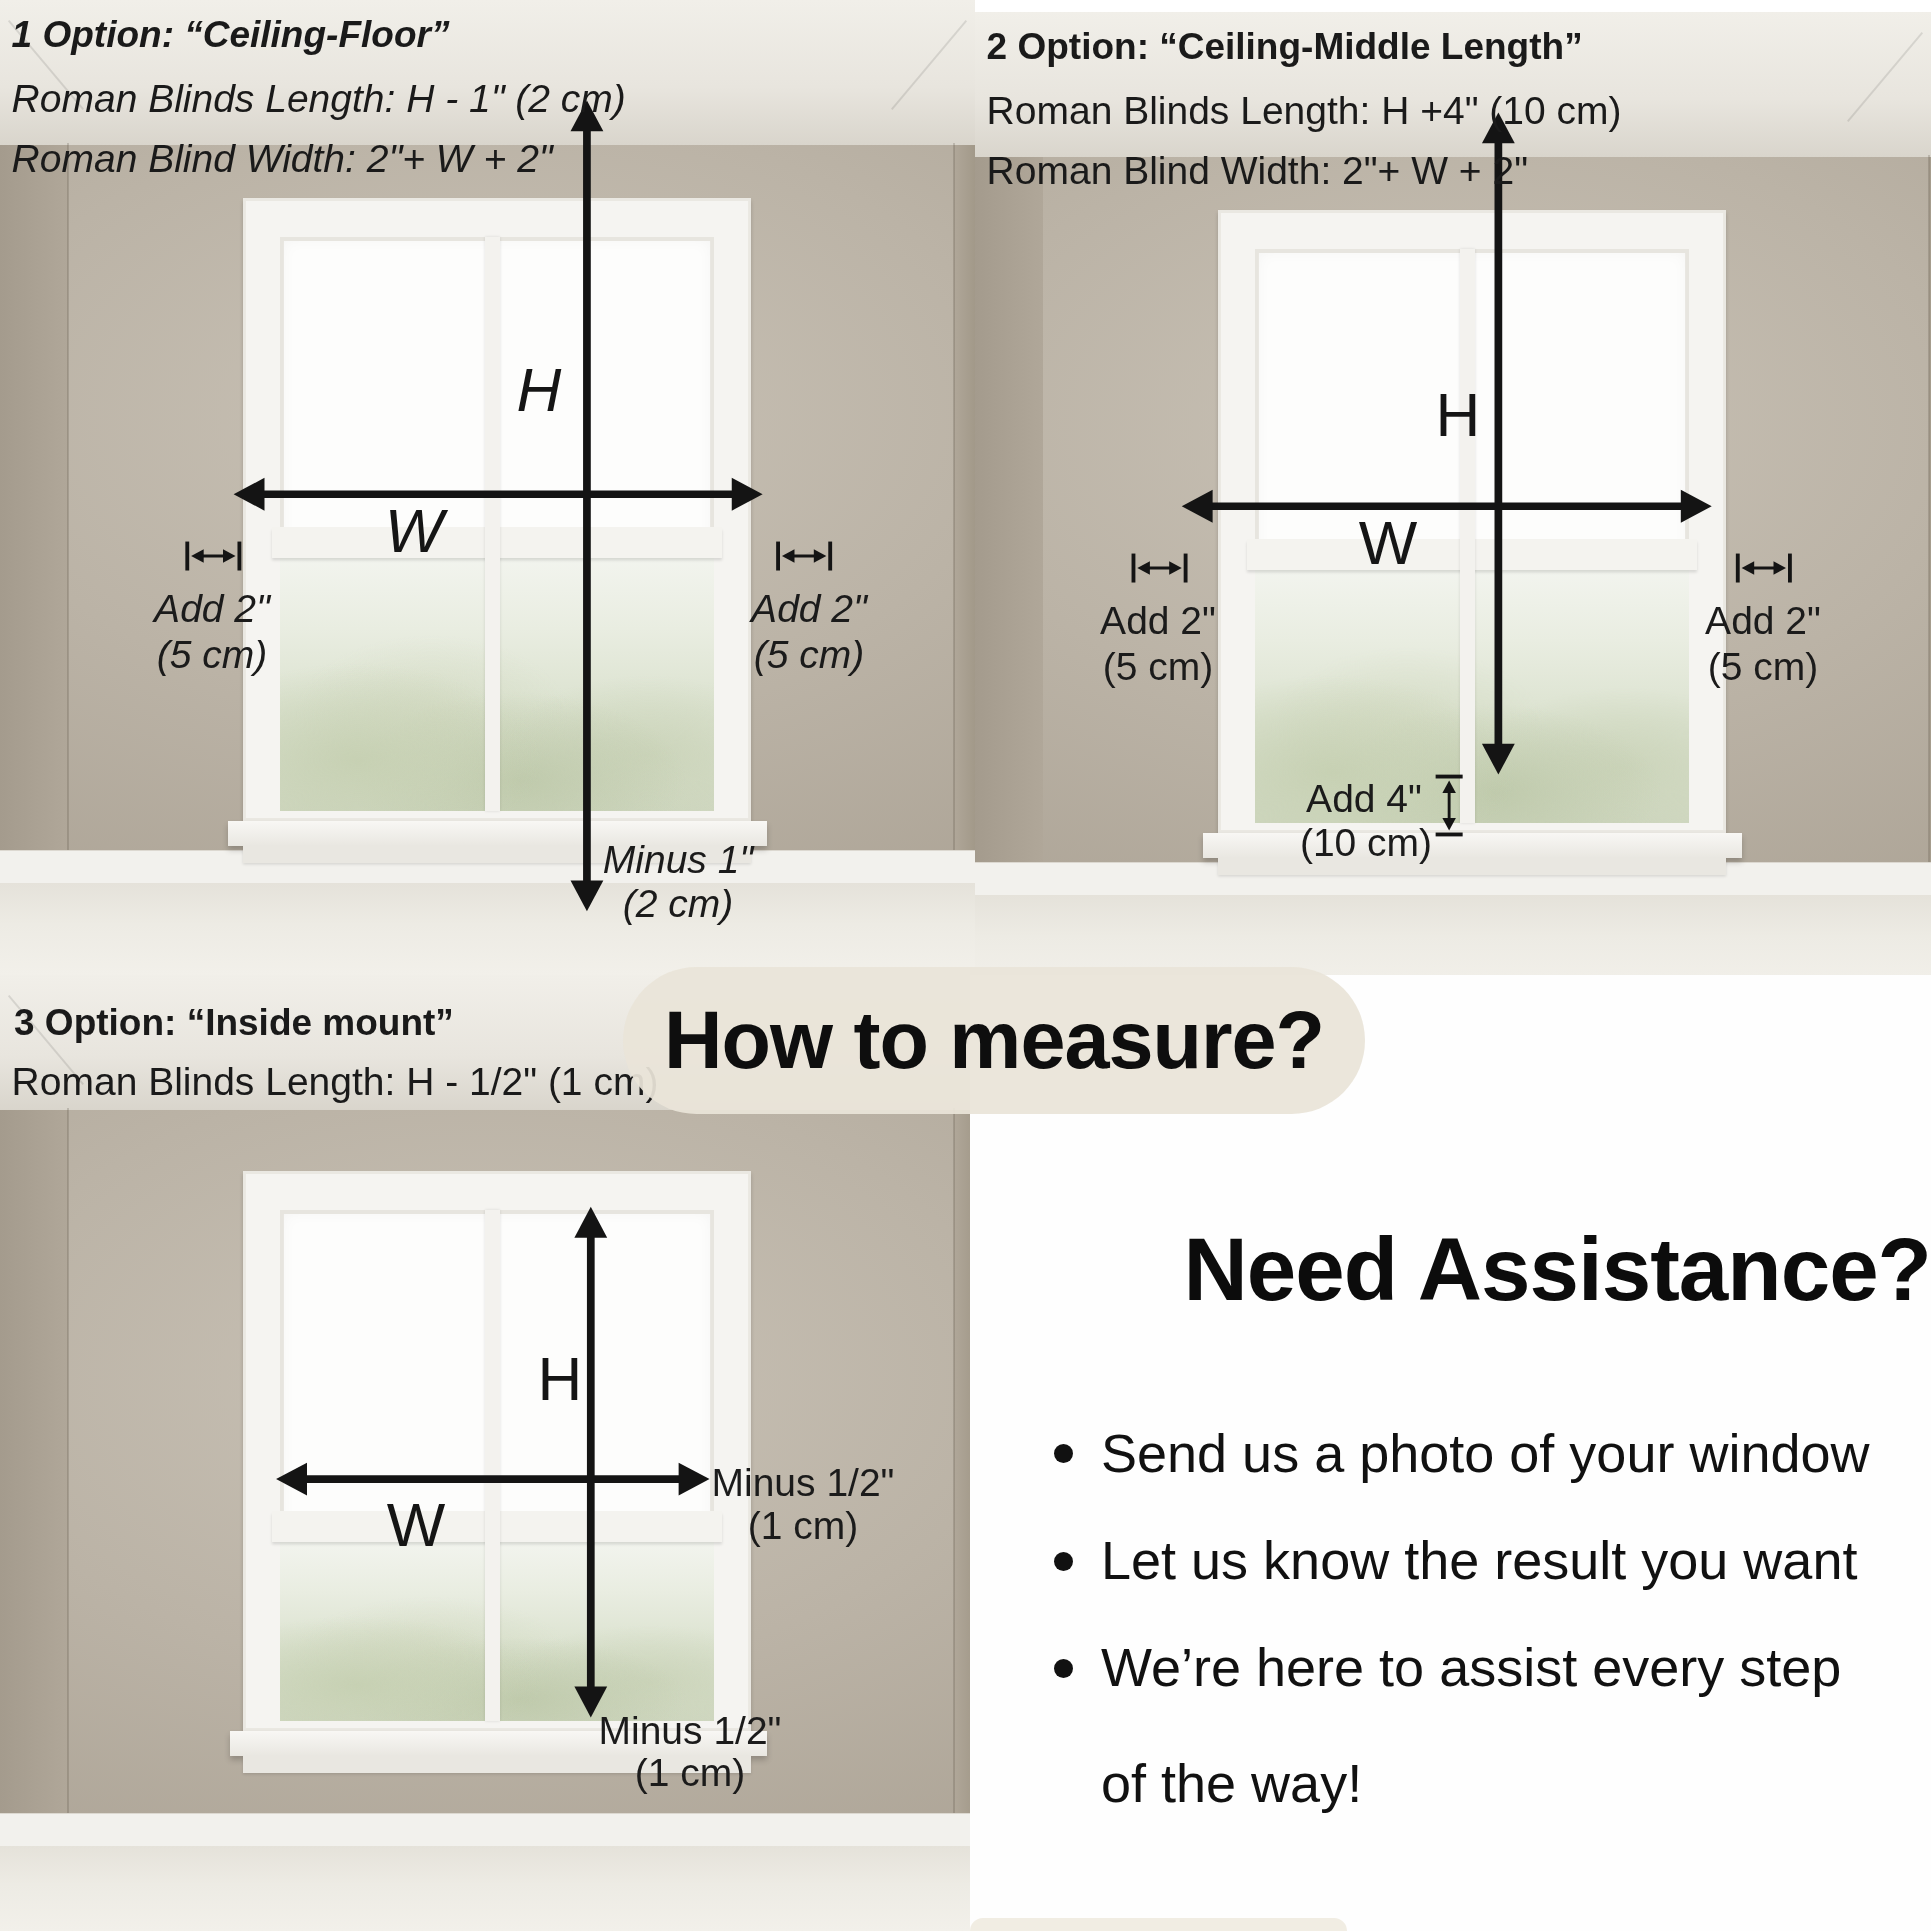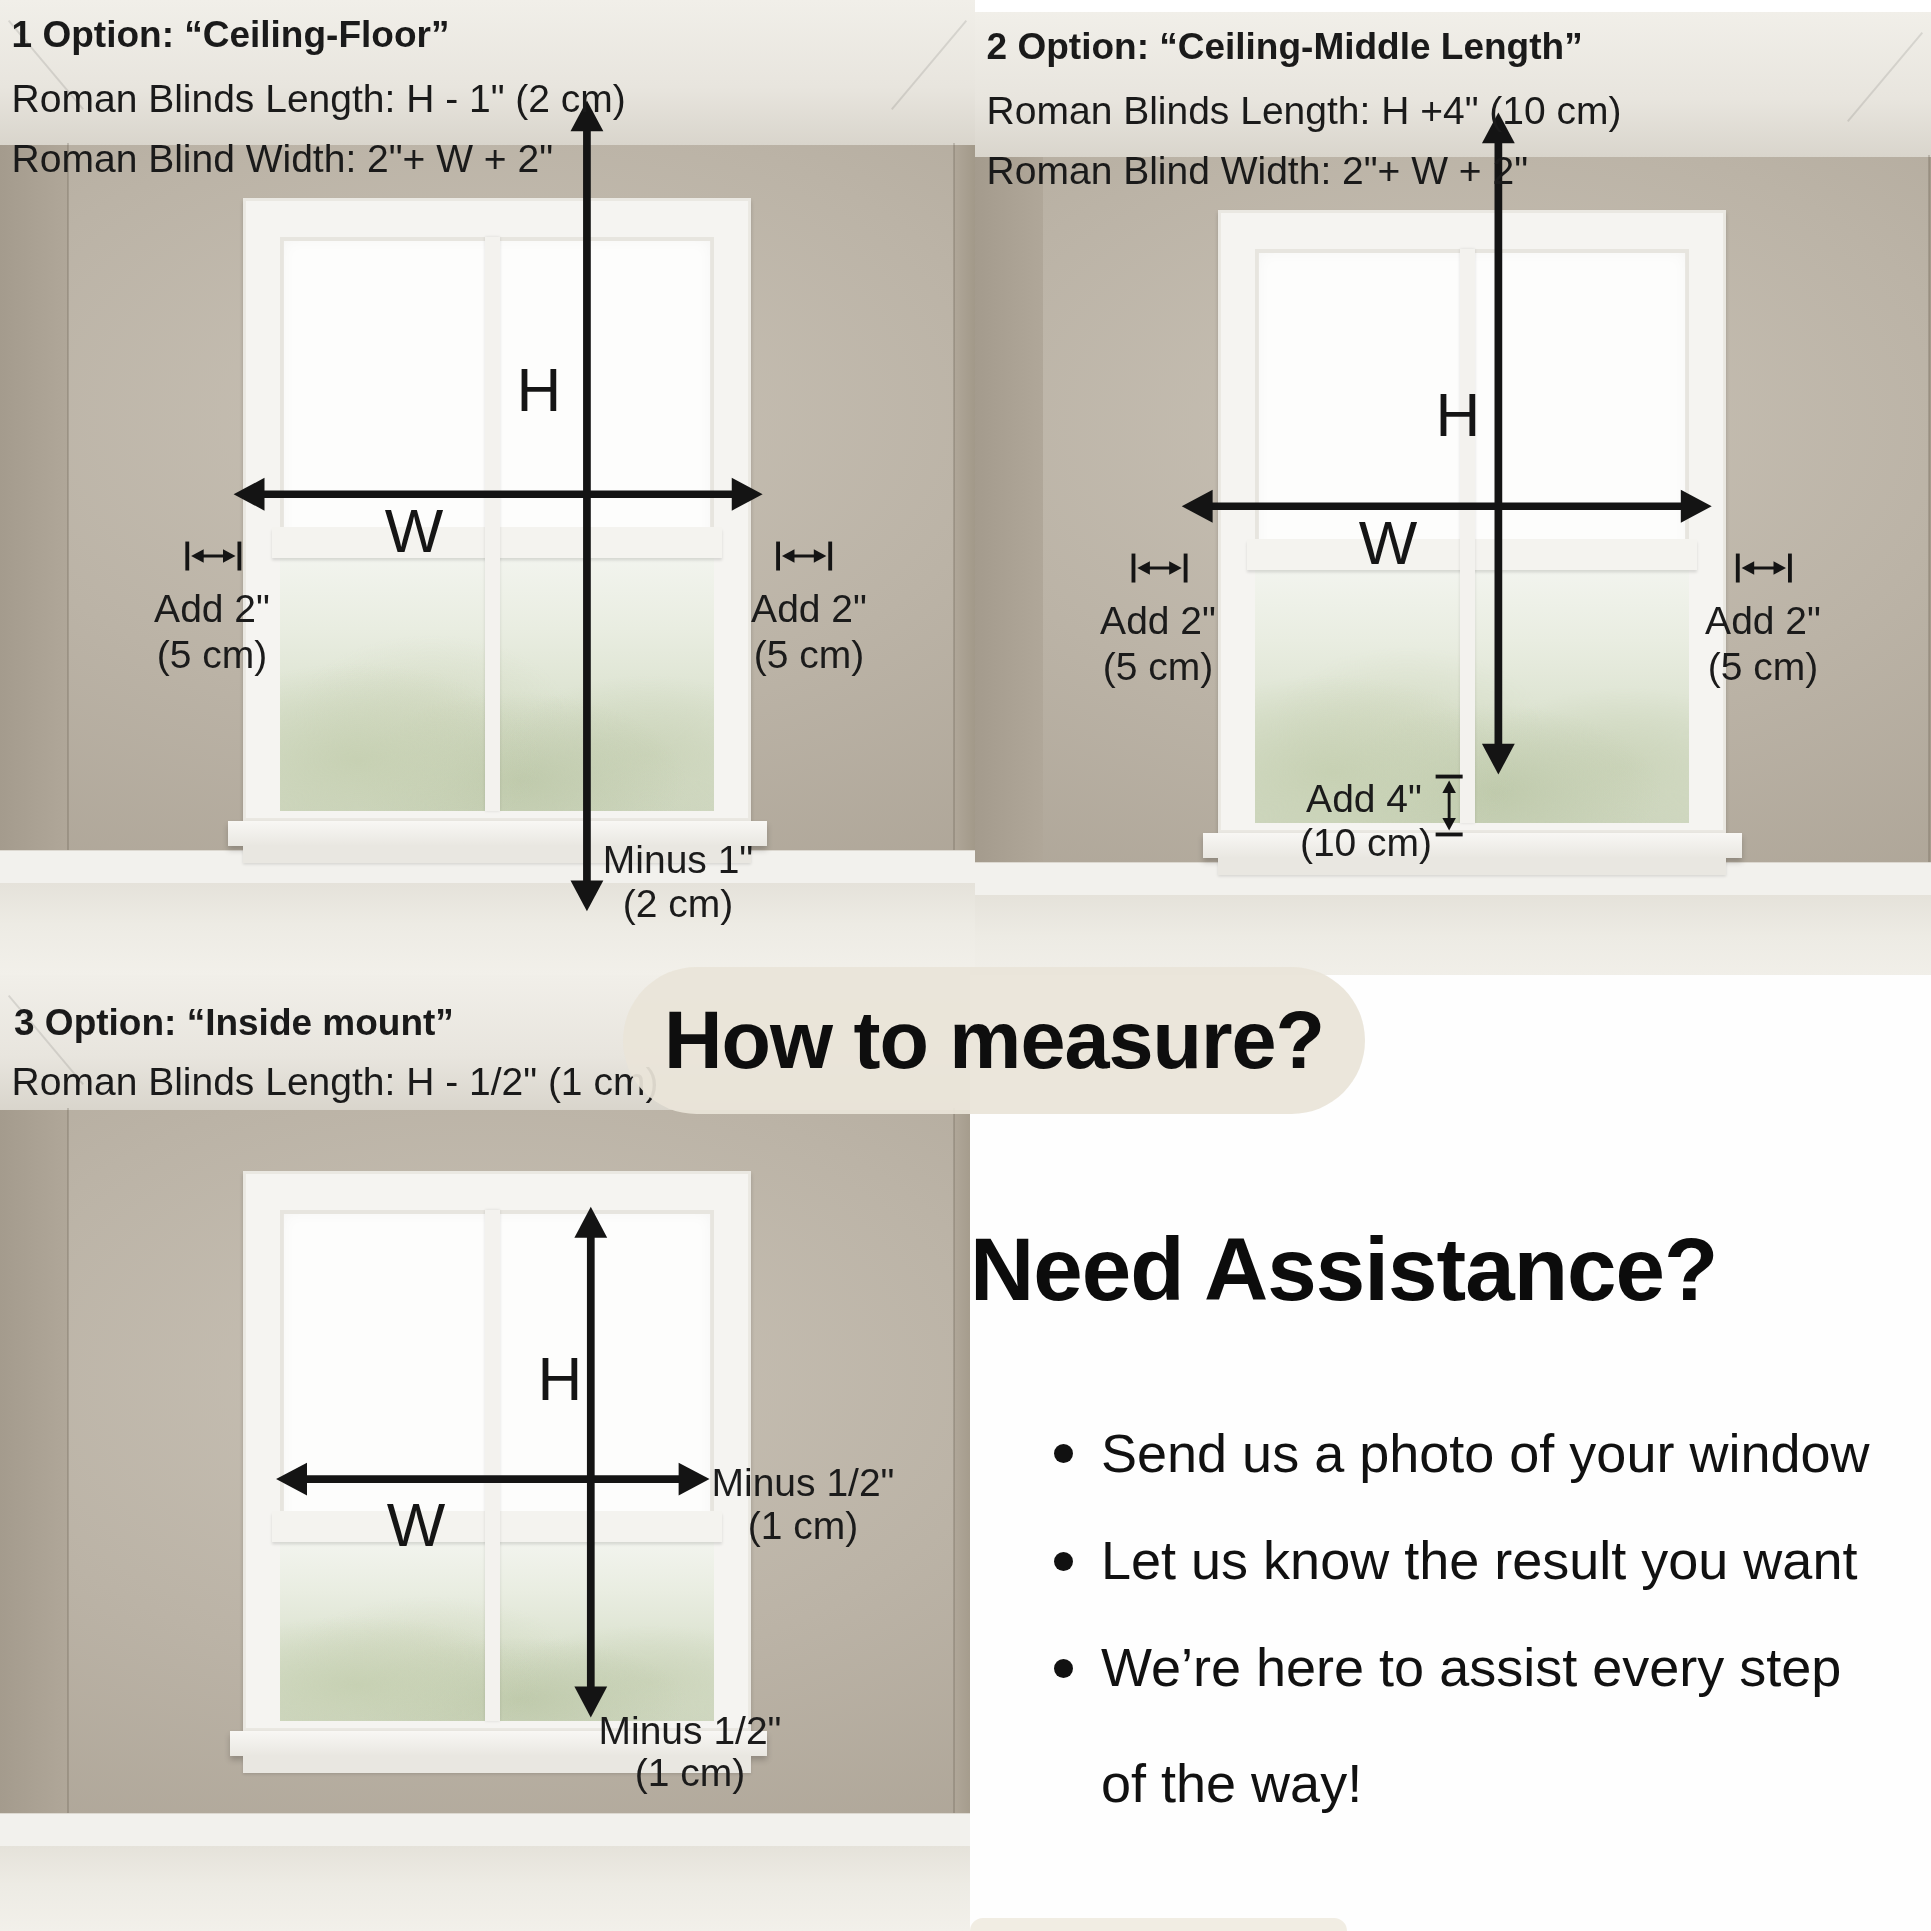--- a/index.html
+++ b/index.html
@@ -1,21 +1,21 @@
 <!DOCTYPE html>
 <html><head>
 <meta charset="utf-8">
 <style>
   html,body{margin:0;padding:0;background:#ffffff;}
   .canvas{position:relative;width:1931px;height:1931px;overflow:hidden;
           font-family:"Liberation Sans", sans-serif;color:#161616;}
 
   
   .quad{position:absolute;overflow:hidden;}
-  #q1{left:0;top:0;width:975px;height:975px;}
+  #q1{left:0;top:0;width:975px;height:975px;font-style:italic;}
   #q2{left:975px;top:12px;width:956px;height:975px;}
   #q3{left:0;top:975px;width:975px;height:956px;}
 
   .room{position:absolute;inset:0;}
   .ceiling{position:absolute;left:0;top:0;right:0;height:145px;
            background:linear-gradient(180deg,#f1efe9 0%,#e8e5de 60%,#d9d5cc 100%);}
   .wall{position:absolute;left:0;top:145px;right:0;height:705px;
         background:radial-gradient(120% 95% at 50% 38%,#c9c2b6 0%,#bbb3a6 45%,#a79e90 100%);}
   .wallshade-l{position:absolute;left:0;top:145px;width:68px;height:707px;
         background:linear-gradient(90deg,#a49b8d 0%,#b0a799 100%);}
@@ -82,21 +82,21 @@
   .opt-line{position:absolute;z-index:7;white-space:nowrap;font-size:39px;color:#1a1a1a;}
   .opt-title{font-size:37px;font-weight:700;}
 
   
   .panel{position:absolute;left:970px;top:975px;width:961px;height:956px;background:#fefefe;z-index:10;}
   .banner{position:absolute;left:623px;top:967px;width:742px;height:147px;z-index:30;
           background:rgba(233,228,216,.93);border-radius:77px;
           display:flex;align-items:center;justify-content:center;}
   .banner-text{font-size:81px;font-weight:700;color:#0e0e0e;letter-spacing:-1px;}
   .assist-title{position:absolute;left:970px;top:1218px;width:961px;z-index:12;
-          text-align:left;font-size:89px;font-weight:700;color:#0c0c0c;letter-spacing:-1px;}
+          text-align:right;font-size:89px;font-weight:700;color:#0c0c0c;letter-spacing:-1px;}
   .bullet-dot{position:absolute;width:19.3px;height:19.3px;border-radius:50%;background:#111;z-index:12;}
   .bullet-text{position:absolute;left:1101px;z-index:12;font-size:54px;line-height:58px;
           white-space:nowrap;color:#111;text-align:right;}
   .bottom-sliver{position:absolute;left:970px;top:1918px;width:377px;height:12.6px;z-index:11;
           background:#f1ede3;border-radius:13.5px 13.5px 0 0;}
 </style>
 </head>
 <body>
 
 <div class="canvas">

